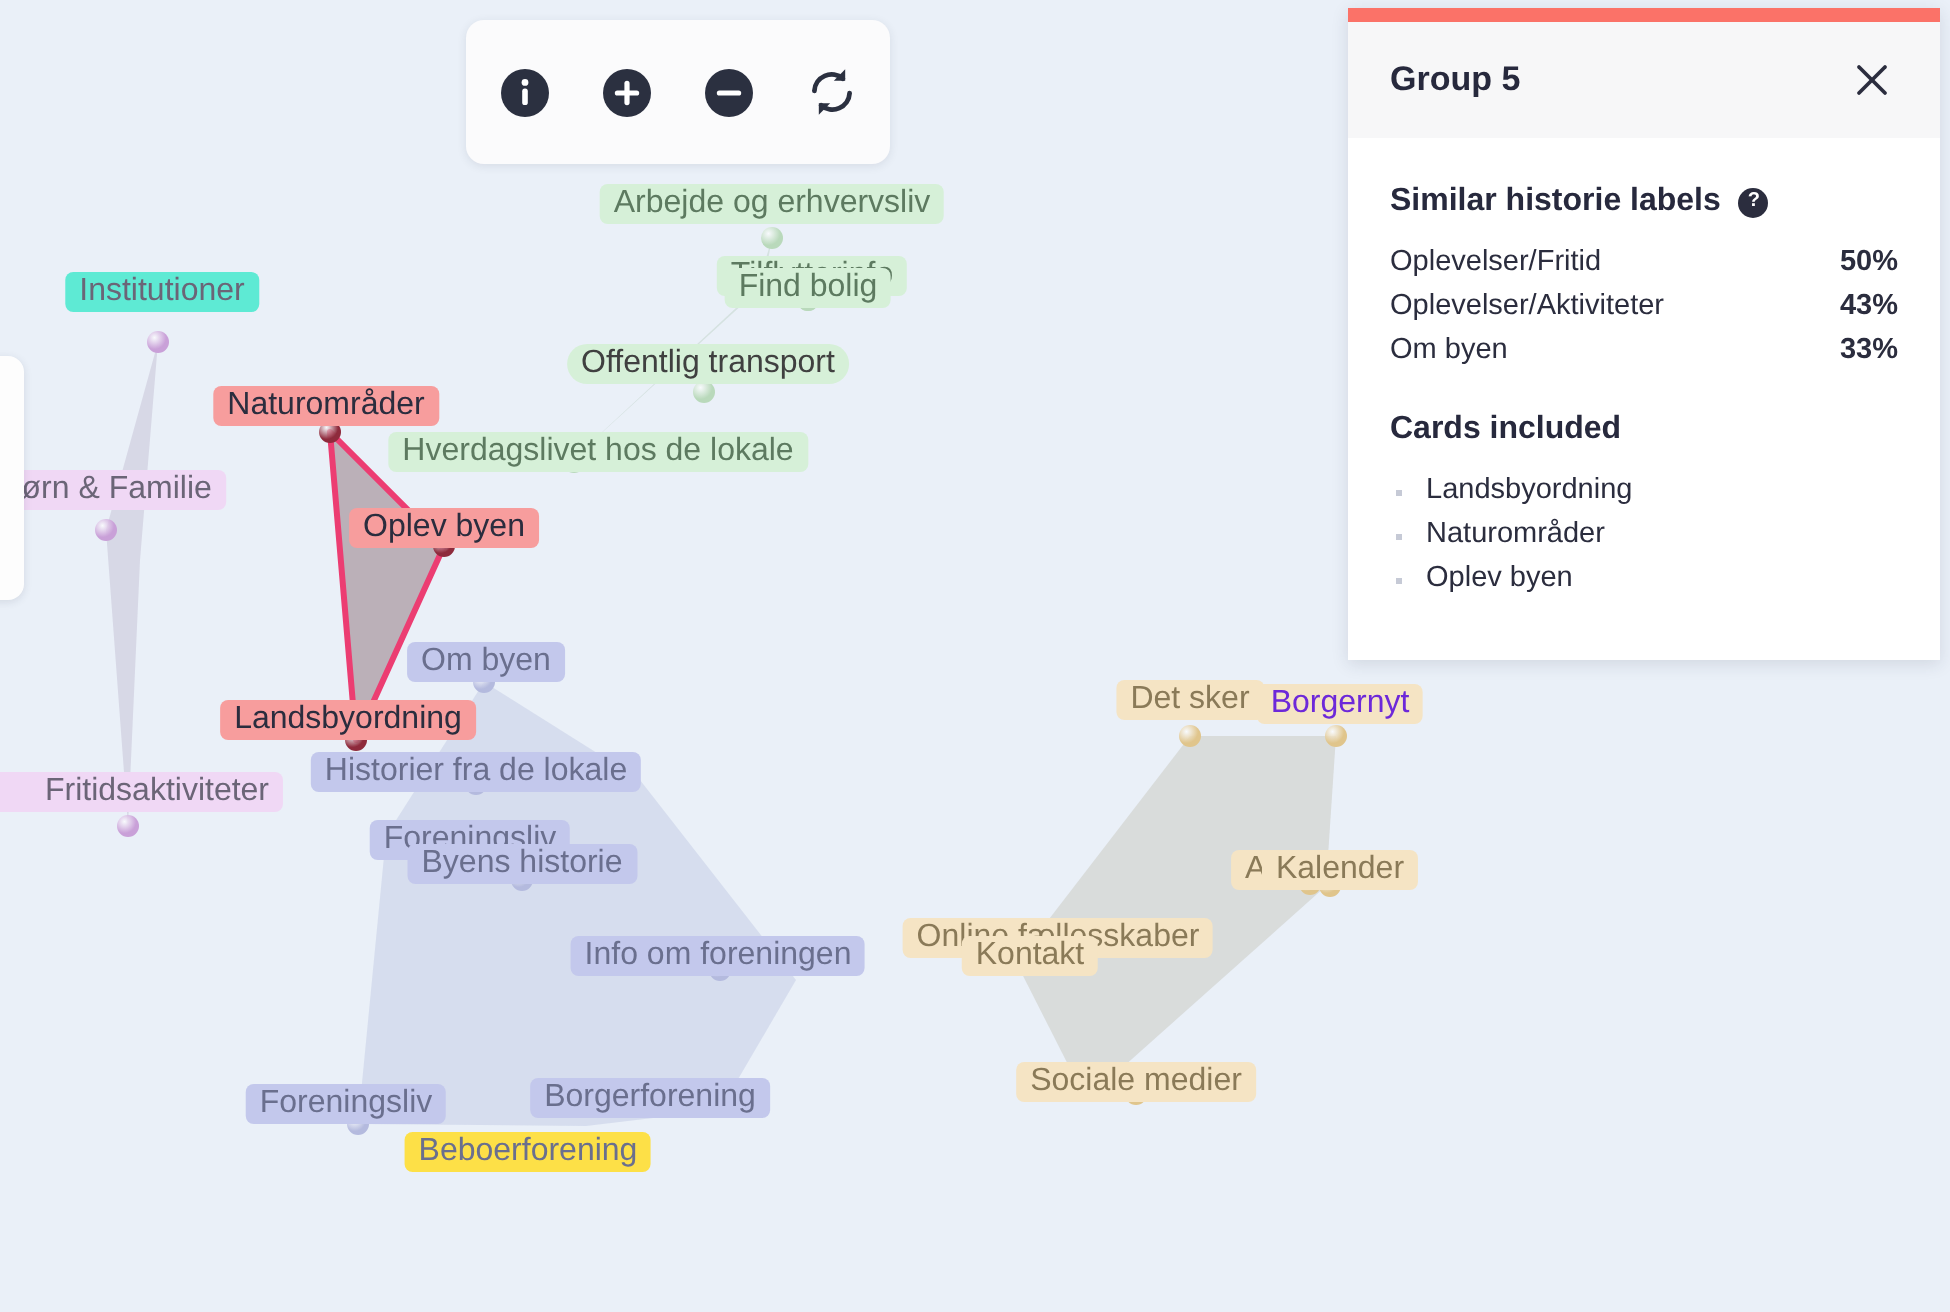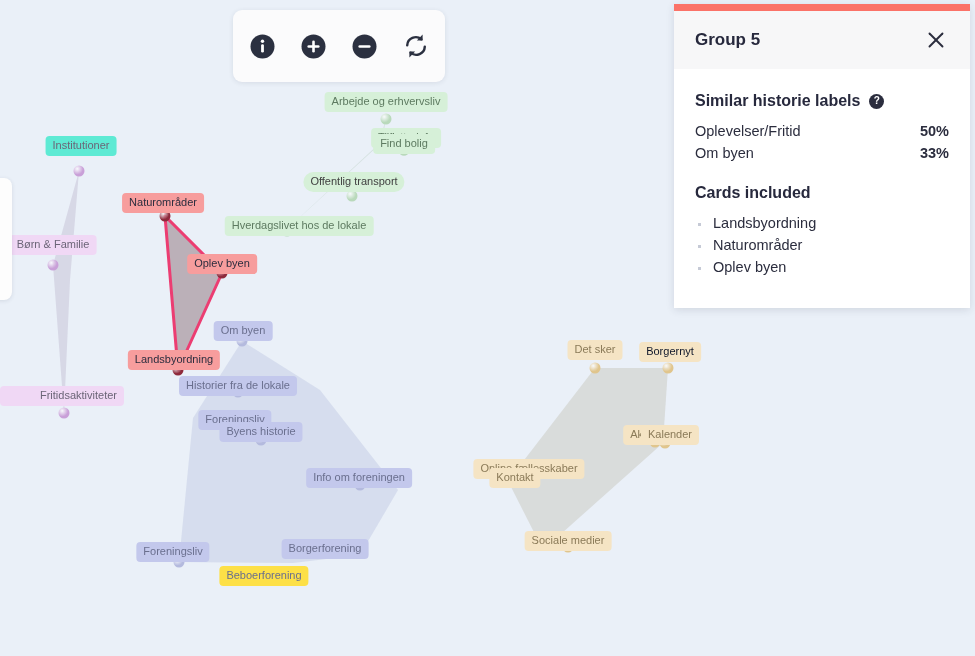--- a/index.html
+++ b/index.html
@@ -33,21 +33,21 @@
     width: 11px; height: 11px;
     border-radius: 50%;
     transform: translate(-50%, -50%);
   }
 
   .node-label {
     position: absolute;
     transform: translate(-50%, -50%);
     padding: 2px 7px 3px 7px;
     border-radius: 4px;
-    font-size: 11px;
+    font-size: 16px;
     line-height: 15px;
     white-space: nowrap;
   }
 
   
   #left-peek-panel {
     position: absolute;
     left: -30px;
     top: 178px;
     width: 42px;
@@ -231,21 +231,21 @@
       <div class="node-label" style="left: 174px; top: 360px; background: rgb(247, 157, 157); color: rgb(43, 45, 62);">Landsbyordning</div>
       <div class="node-label" style="left: 243px; top: 331px; background: rgb(195, 200, 236); color: rgb(106, 111, 142);">Om byen</div>
       <div class="node-label" style="left: 238px; top: 386px; background: rgb(195, 200, 236); color: rgb(106, 111, 142);">Historier fra de lokale</div>
       <div class="node-label" style="left: 235px; top: 420px; background: rgb(195, 200, 236); color: rgb(106, 111, 142);">Foreningsliv</div>
       <div class="node-label" style="left: 261px; top: 432px; background: rgb(195, 200, 236); color: rgb(106, 111, 142);">Byens historie</div>
       <div class="node-label" style="left: 359px; top: 478px; background: rgb(195, 200, 236); color: rgb(106, 111, 142);">Info om foreningen</div>
       <div class="node-label" style="left: 173px; top: 552px; background: rgb(195, 200, 236); color: rgb(106, 111, 142);">Foreningsliv</div>
       <div class="node-label" style="left: 264px; top: 576px; background: #fde047; color: rgb(106, 111, 142);">Beboerforening</div>
       <div class="node-label" style="left: 325px; top: 549px; background: rgb(195, 200, 236); color: rgb(106, 111, 142);">Borgerforening</div>
       <div class="node-label" style="left: 595px; top: 350px; background: rgb(245, 228, 196); color: rgb(138, 122, 88);">Det sker</div>
-      <div class="node-label" style="left: 670px; top: 352px; background: rgb(245, 228, 196); color: #0f172a;">Borgernyt</div>
+      <div class="node-label" style="left: 670px; top: 352px; background: rgb(245, 228, 196); color: #6d28d9;">Borgernyt</div>
       <div class="node-label" style="left: 647px; top: 435px; background: rgb(245, 228, 196); color: rgb(138, 122, 88);">Aktuelt</div>
       <div class="node-label" style="left: 670px; top: 435px; background: rgb(245, 228, 196); color: rgb(138, 122, 88);">Kalender</div>
       <div class="node-label" style="left: 529px; top: 469px; background: rgb(245, 228, 196); color: rgb(138, 122, 88);">Online fællesskaber</div>
       <div class="node-label" style="left: 515px; top: 478px; background: rgb(245, 228, 196); color: rgb(138, 122, 88);">Kontakt</div>
       <div class="node-label" style="left: 568px; top: 541px; background: rgb(245, 228, 196); color: rgb(138, 122, 88);">Sociale medier</div>
     </div>
 </div>
 
 <div id="left-peek-panel"></div>
 
@@ -309,20 +309,24 @@
       <span>Similar historie labels</span>
       <span id="help-icon">?</span>
     </div>
 
     <div id="similar-labels-list">
         <div class="label-row">
           <span>Oplevelser/Fritid</span>
           <span class="pct">50%</span>
         </div>
         <div class="label-row">
+          <span>Oplevelser/Aktiviteter</span>
+          <span class="pct">43%</span>
+        </div>
+        <div class="label-row">
           <span>Om byen</span>
           <span class="pct">33%</span>
         </div>
       </div>
 
     <div class="panel-section-title" id="cards-title">Cards included</div>
 
     <ul id="cards-list">
         <li>Landsbyordning</li>
         <li>Naturområder</li>

